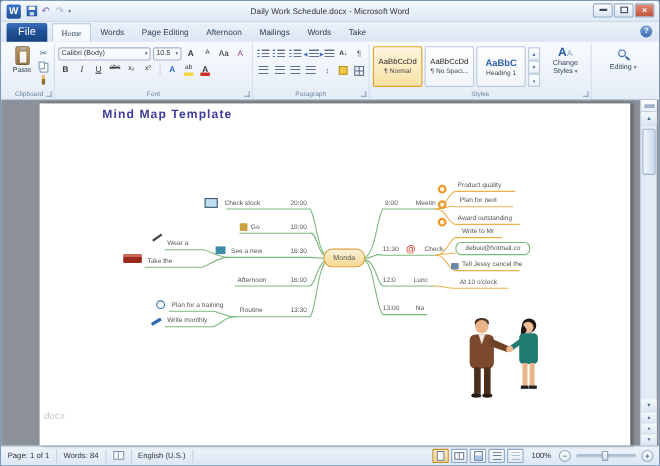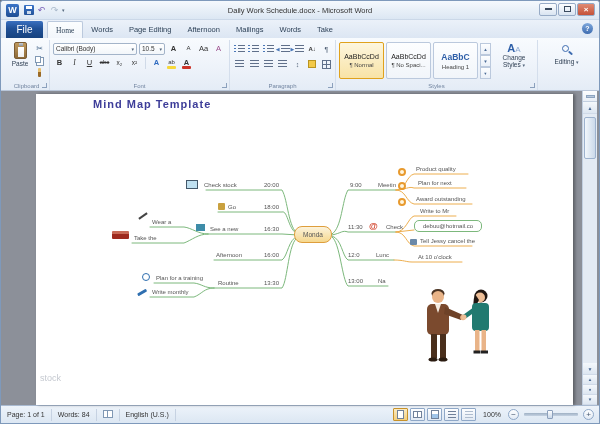--- a/index.html
+++ b/index.html
@@ -456,21 +456,21 @@
         <path d="M57,8 Q54,18 57,22 L61,14 Z" fill="#201612"></path>
         <rect x="54" y="17" width="17" height="28" rx="4" fill="#217A70"></rect>
         <polygon points="56,21 45,29 47,33 57,26" fill="#217A70"></polygon>
         <circle cx="46" cy="31" r="2.5" fill="#EDBD96"></circle>
         <rect x="57" y="44" width="4.5" height="21" fill="#E9B488"></rect>
         <rect x="63.5" y="44" width="4.5" height="21" fill="#E9B488"></rect>
         <rect x="55.5" y="64.5" width="7" height="3" fill="#222222"></rect>
         <rect x="63" y="64.5" width="7" height="3" fill="#222222"></rect>
       </svg>
 
-      <span class="watermark">stock</span>
+      <span class="watermark">docx</span>
     </div>
 
     <div class="vscroll">
       <span class="ruler-btn">
           <span class="ruler-glyph"></span>
         </span>
       <span class="sbtn">▲</span>
       <span class="strack">
         <span class="sthumb"></span>
       </span>

